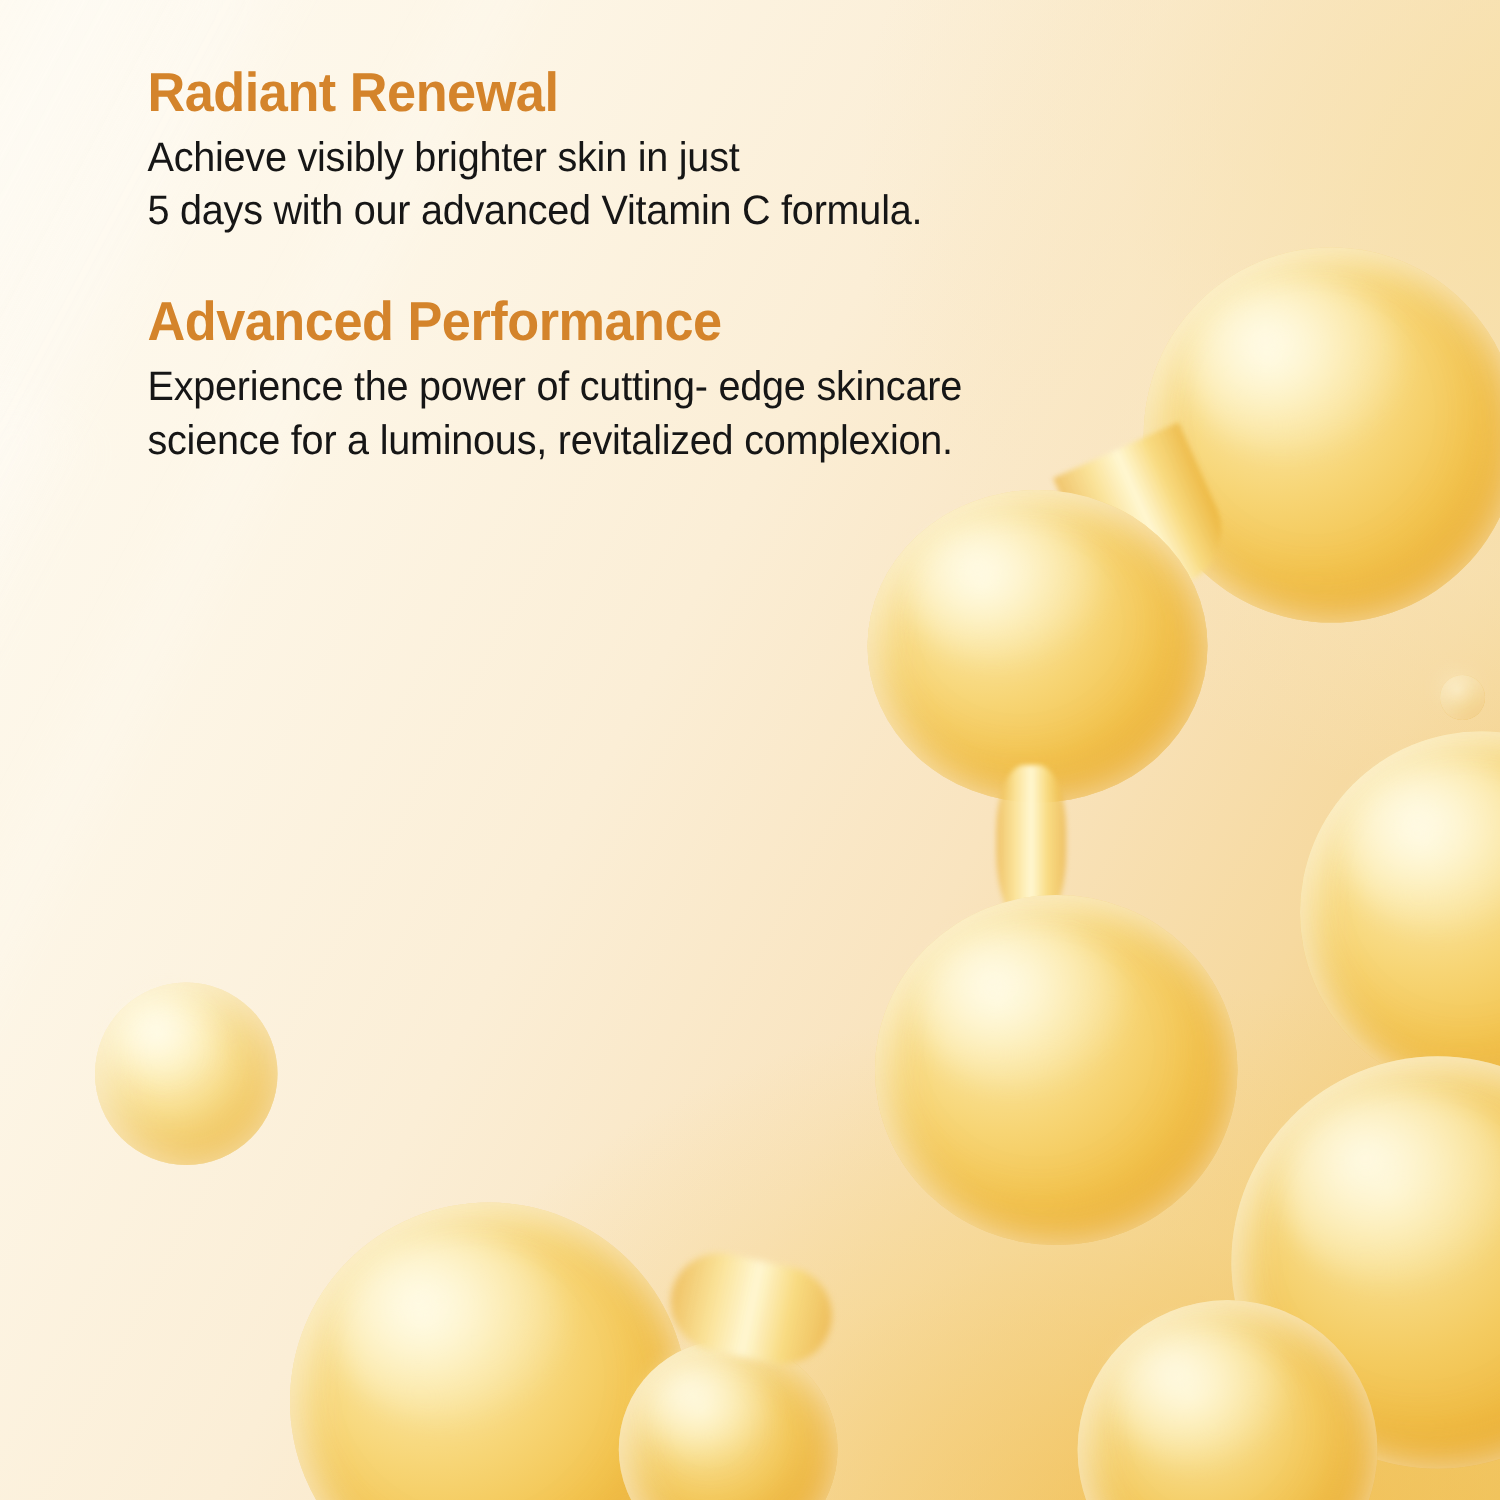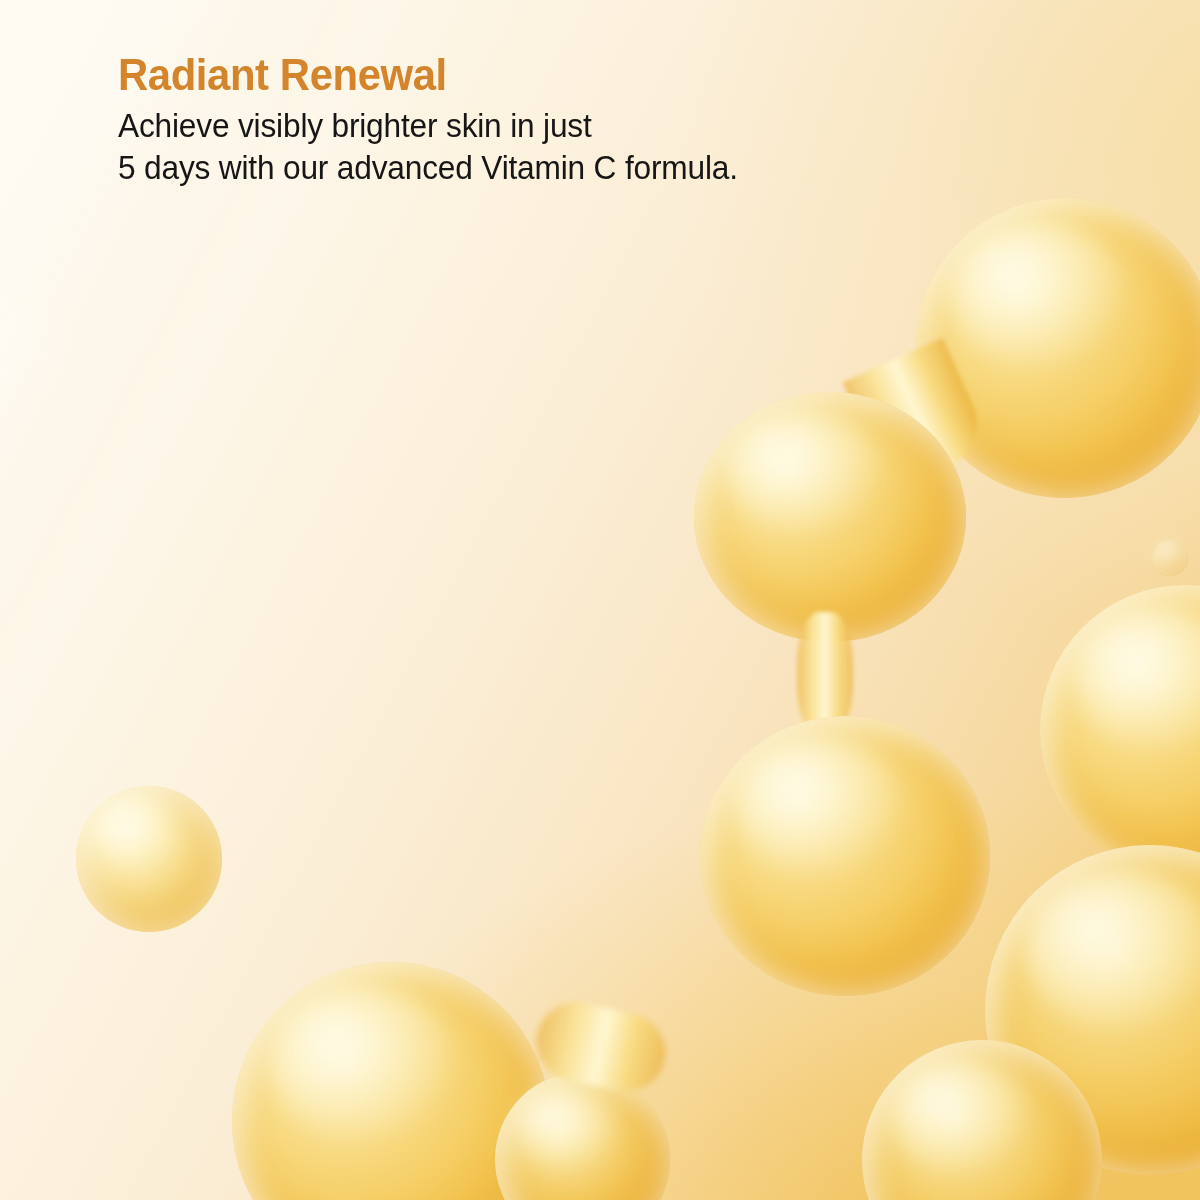--- a/index.html
+++ b/index.html
@@ -213,15 +213,20 @@
   <div class="copy">
 
     <div class="feature">
       <h2 class="feature-title" style="color: rgb(212, 132, 43);">Radiant Renewal</h2>
       <p class="feature-body" style="color: rgb(22, 22, 22);">Achieve visibly brighter skin in just</p>
       <p class="feature-body" style="color: rgb(22, 22, 22);">5 days with our advanced Vitamin C formula.</p>
     </div>
 
 
 
+    <div class="feature">
+      <h2 class="feature-title" style="color: rgb(212, 132, 43);">Advanced Performance</h2>
+      <p class="feature-body" style="color: rgb(22, 22, 22);">Experience the power of cutting- edge skincare</p>
+      <p class="feature-body" style="color: rgb(22, 22, 22);">science for a luminous, revitalized complexion.</p>
+    </div>
 
   </div>
 </div>
 
 </body></html>

